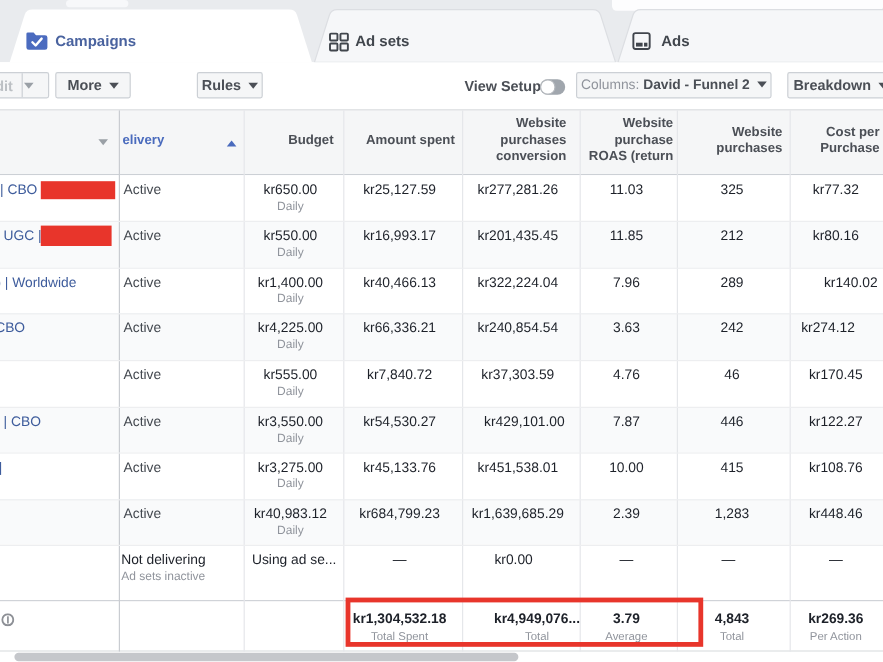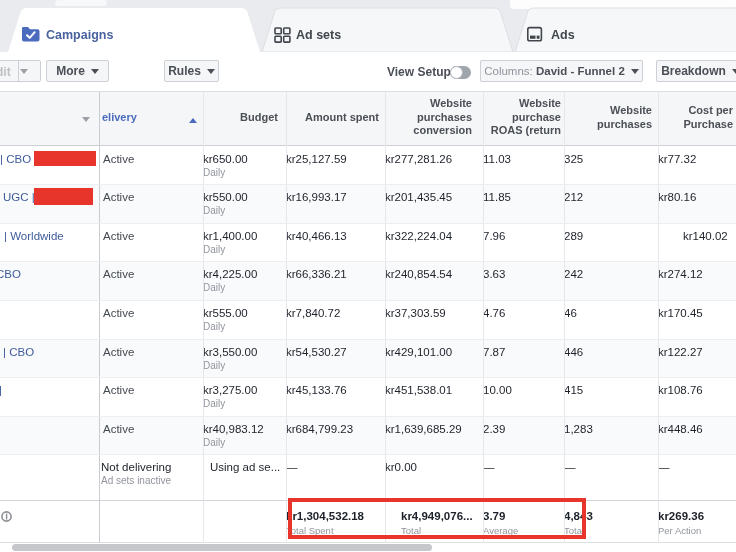--- a/index.html
+++ b/index.html
@@ -11,21 +11,21 @@
 .caret.gray { border-top-color:#9aa0a6; }
 #thead { position:absolute; left:0; top:91px; width:736px; height:54.5px; background:#f5f6f7; border-top:1px solid #dddfe2; border-bottom:1px solid #ccd0d5; }
 .hc { position:absolute; font-size:11px; font-weight:bold; color:#4b4f56; line-height:13.5px; text-align:right; }
 .row { position:absolute; left:0; width:736px; background:#fff; }
 .row.alt { background:#f9fafb; }
 .trow { position:absolute; left:0; width:736px; background:#fff; border-top:1px solid #d0d3d8; border-bottom:1px solid #dddfe2; }
 .vl { position:absolute; top:92px; width:1px; height:451px; background:#e5e7ea; }
 .vl.frozen { background:#c9ccd1; }
 .hl { position:absolute; left:0; width:736px; height:1px; background:#edeef0; }
 .cl { position:absolute; font-size:11.5px; color:#1d2129; line-height:13px; white-space:nowrap; }
-.cr { position:absolute; text-align:left; line-height:13px; white-space:nowrap; }
+.cr { position:absolute; text-align:center; line-height:13px; white-space:nowrap; }
 .v { font-size:11.5px; color:#1d2129; }
 .d { font-size:10px; color:#90949c; }
 .act { color:#444950; }
 .nm { color:#3e5c9c; }
 .tv { font-size:11.5px; font-weight:bold; color:#1d2129; }
 .tl { font-size:9.5px; color:#90949c; margin-top:1px; }
 .infoic { position:absolute; }
 
 .redbox { position:absolute; background:#e8352b; }
 #redframe { position:absolute; left:288px; top:498px; width:298px; height:41px; border:4px solid #e8352b; background:transparent; }
@@ -195,21 +195,21 @@
 <div class="row alt" style="top:338.5px;height:38.6px;"></div>
 <div class="cl" style="left:3px;top:345.5px;"><span class="nm">| CBO</span></div>
 <div class="cl act" style="left:103px;top:345.5px;">Active</div>
 <div class="cr" style="left:203px;top:345.5px;width:78px;">
     <div class="v">kr3,550.00</div>
     <div class="d">Daily</div>
   </div>
 <div class="cr" style="left:286px;top:345.5px;width:94px;">
     <div class="v">kr54,530.27</div>
   </div>
-<div class="cr" style="left:374px;top:345.5px;width:93px;padding-left:11px;">
+<div class="cr" style="left:385px;top:345.5px;width:93px;padding-left:11px;">
     <div class="v">kr429,101.00</div>
   </div>
 <div class="cr" style="left:483px;top:345.5px;width:78px;">
     <div class="v">7.87</div>
   </div>
 <div class="cr" style="left:564px;top:345.5px;width:92px;">
     <div class="v">446</div>
   </div>
 <div class="cr" style="left:658px;top:345.5px;width:77px;">
     <div class="v">kr122.27</div>

